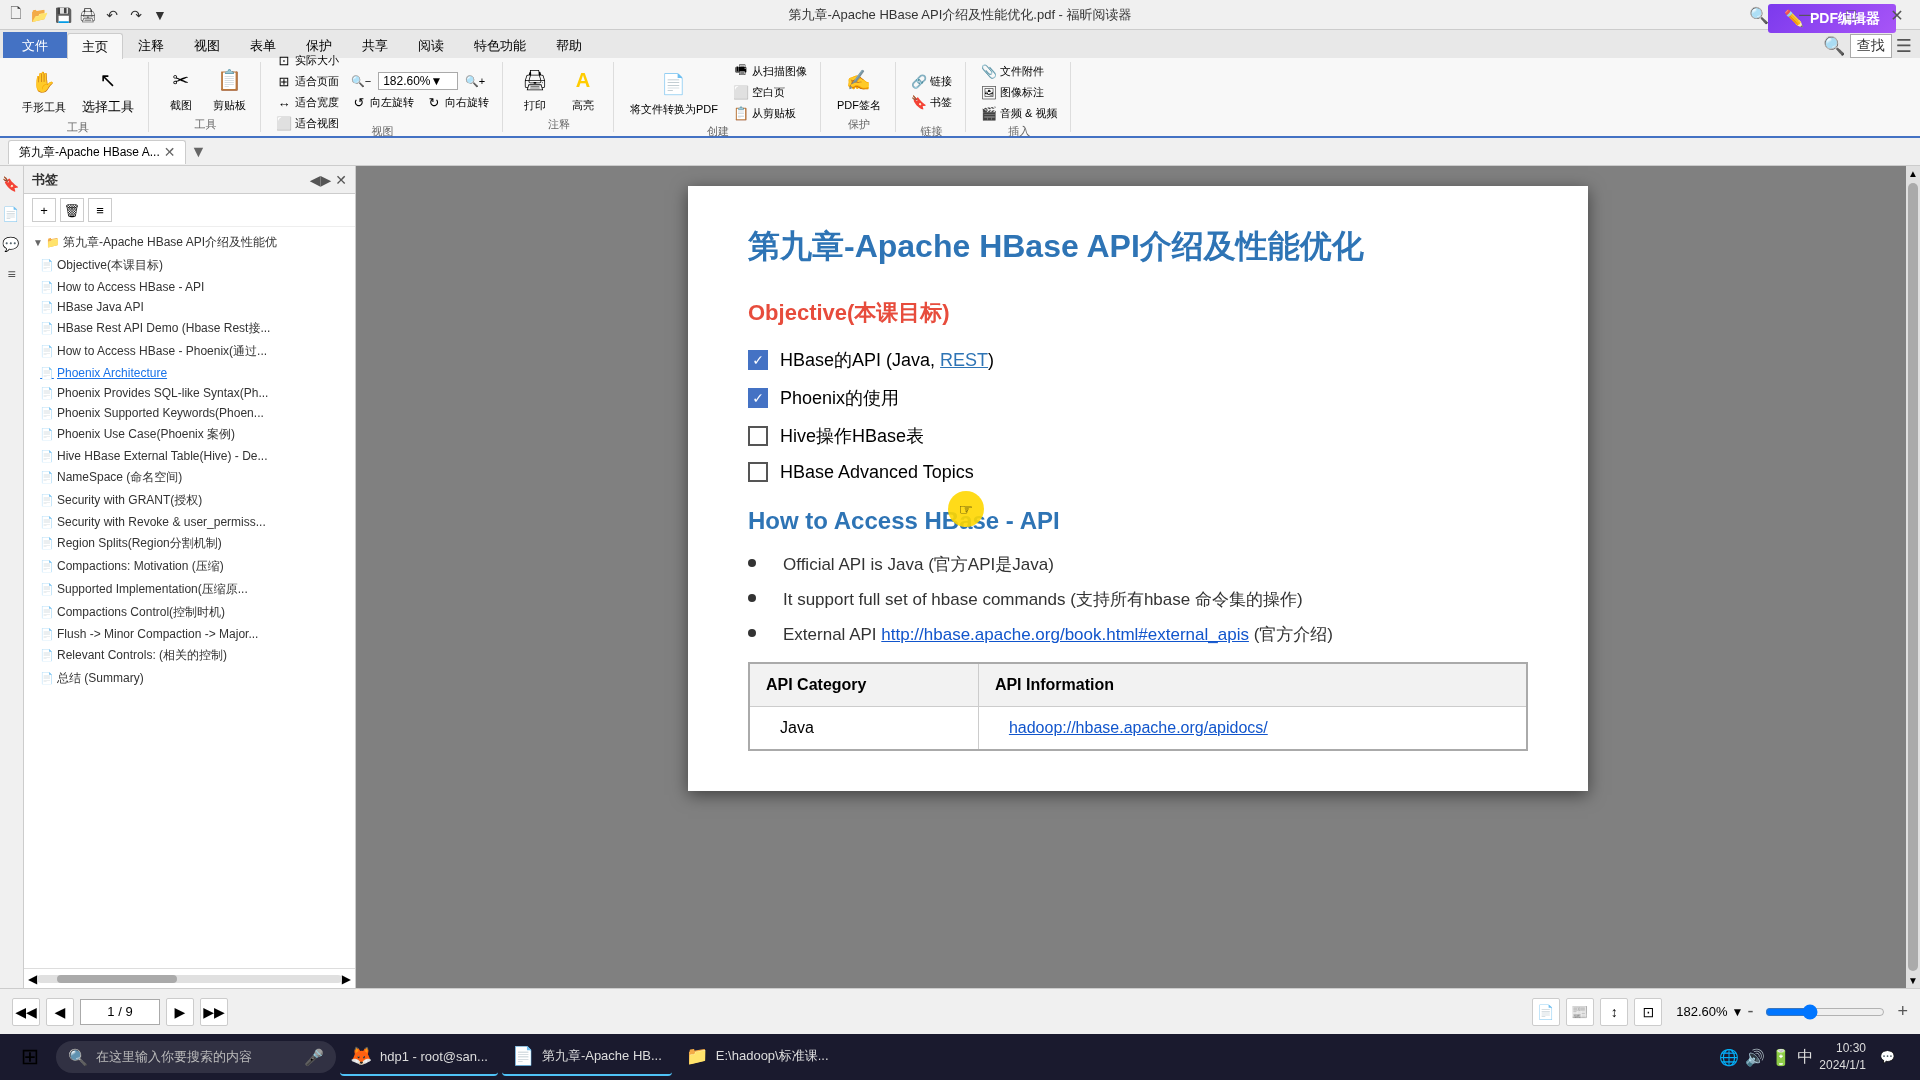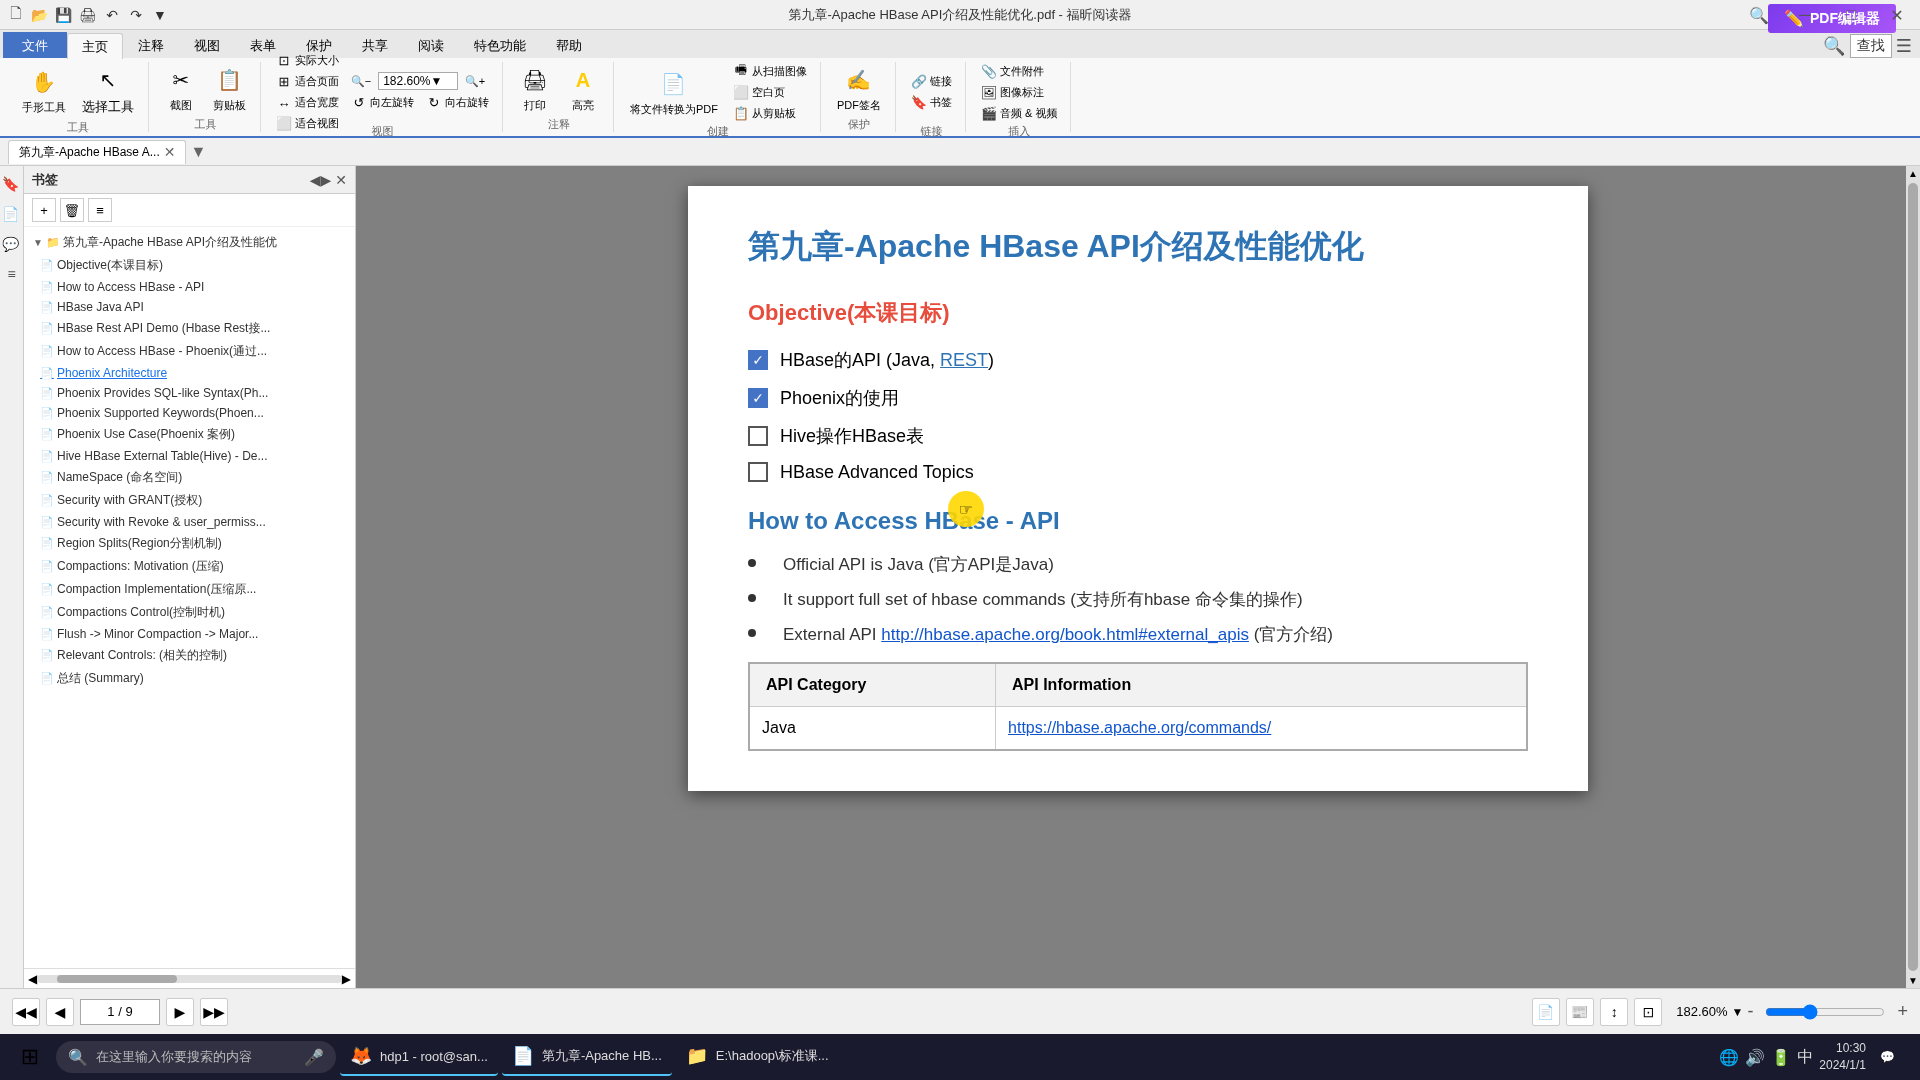--- a/index.html
+++ b/index.html
@@ -352,21 +352,21 @@
     }
     #api-table th {
       background: #f2f2f2;
       padding: 12px 16px;
       text-align: left;
       font-size: 16px;
       border: 1px solid #ccc;
       font-weight: bold;
     }
     #api-table td {
-      padding: 12px 12px;
+      padding: 12px 30px;
       border: 1px solid #ccc;
       font-size: 16px;
       vertical-align: top;
     }
 
     
     #tab-bar {
       height: 28px;
       background: #f0f0f0;
       border-bottom: 1px solid #ccc;
@@ -873,21 +873,21 @@
       <div class="toc-item">
         <span class="toc-icon">📄</span>
         <span>Region Splits(Region分割机制)</span>
       </div>
       <div class="toc-item">
         <span class="toc-icon">📄</span>
         <span>Compactions: Motivation (压缩)</span>
       </div>
       <div class="toc-item">
         <span class="toc-icon">📄</span>
-        <span>Compaction Implementation(压缩原...</span>
+        <span>Supported Implementation(压缩原...</span>
       </div>
       <div class="toc-item">
         <span class="toc-icon">📄</span>
         <span>Compactions Control(控制时机)</span>
       </div>
       <div class="toc-item">
         <span class="toc-icon">📄</span>
         <span>Flush -&gt; Minor Compaction -&gt; Major...</span>
       </div>
       <div class="toc-item">
@@ -960,21 +960,21 @@
       <table id="api-table">
         <thead>
           <tr>
             <th>API Category</th>
             <th>API Information</th>
           </tr>
         </thead>
         <tbody>
           <tr>
             <td>Java</td>
-            <td><a class="api-link" href="#">https://hbase.apache.org/commands/</a></td>
+            <td><a class="api-link" href="#">hadoop://hbase.apache.org/apidocs/</a></td>
           </tr>
         </tbody>
       </table>
 
       <div class="cursor-dot" style="top: 305px; left: 260px;">☞</div>
     </div>
   </div>
 </div>
 
 <div id="status-bar" style="position:relative;height:46px;background:#f0f0f0;border-top:1px solid #ccc;display:flex;align-items:center;padding:0 12px;gap:6px;">

